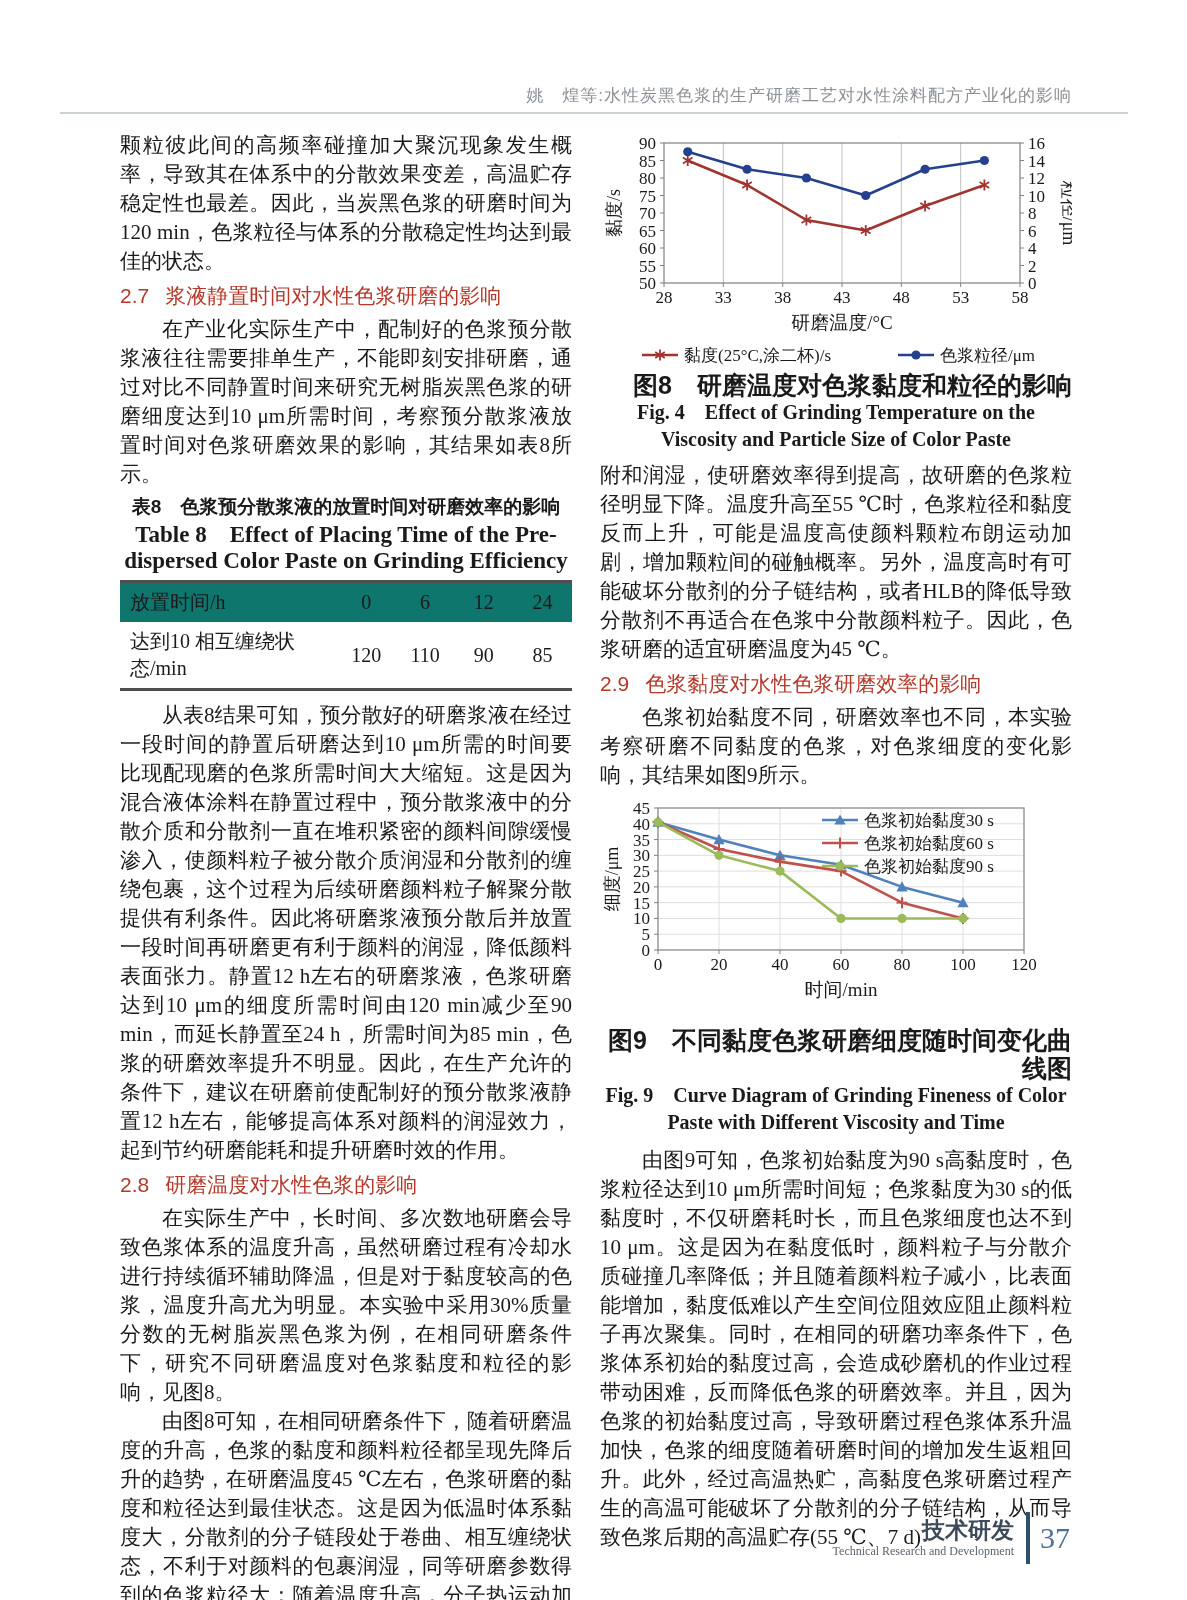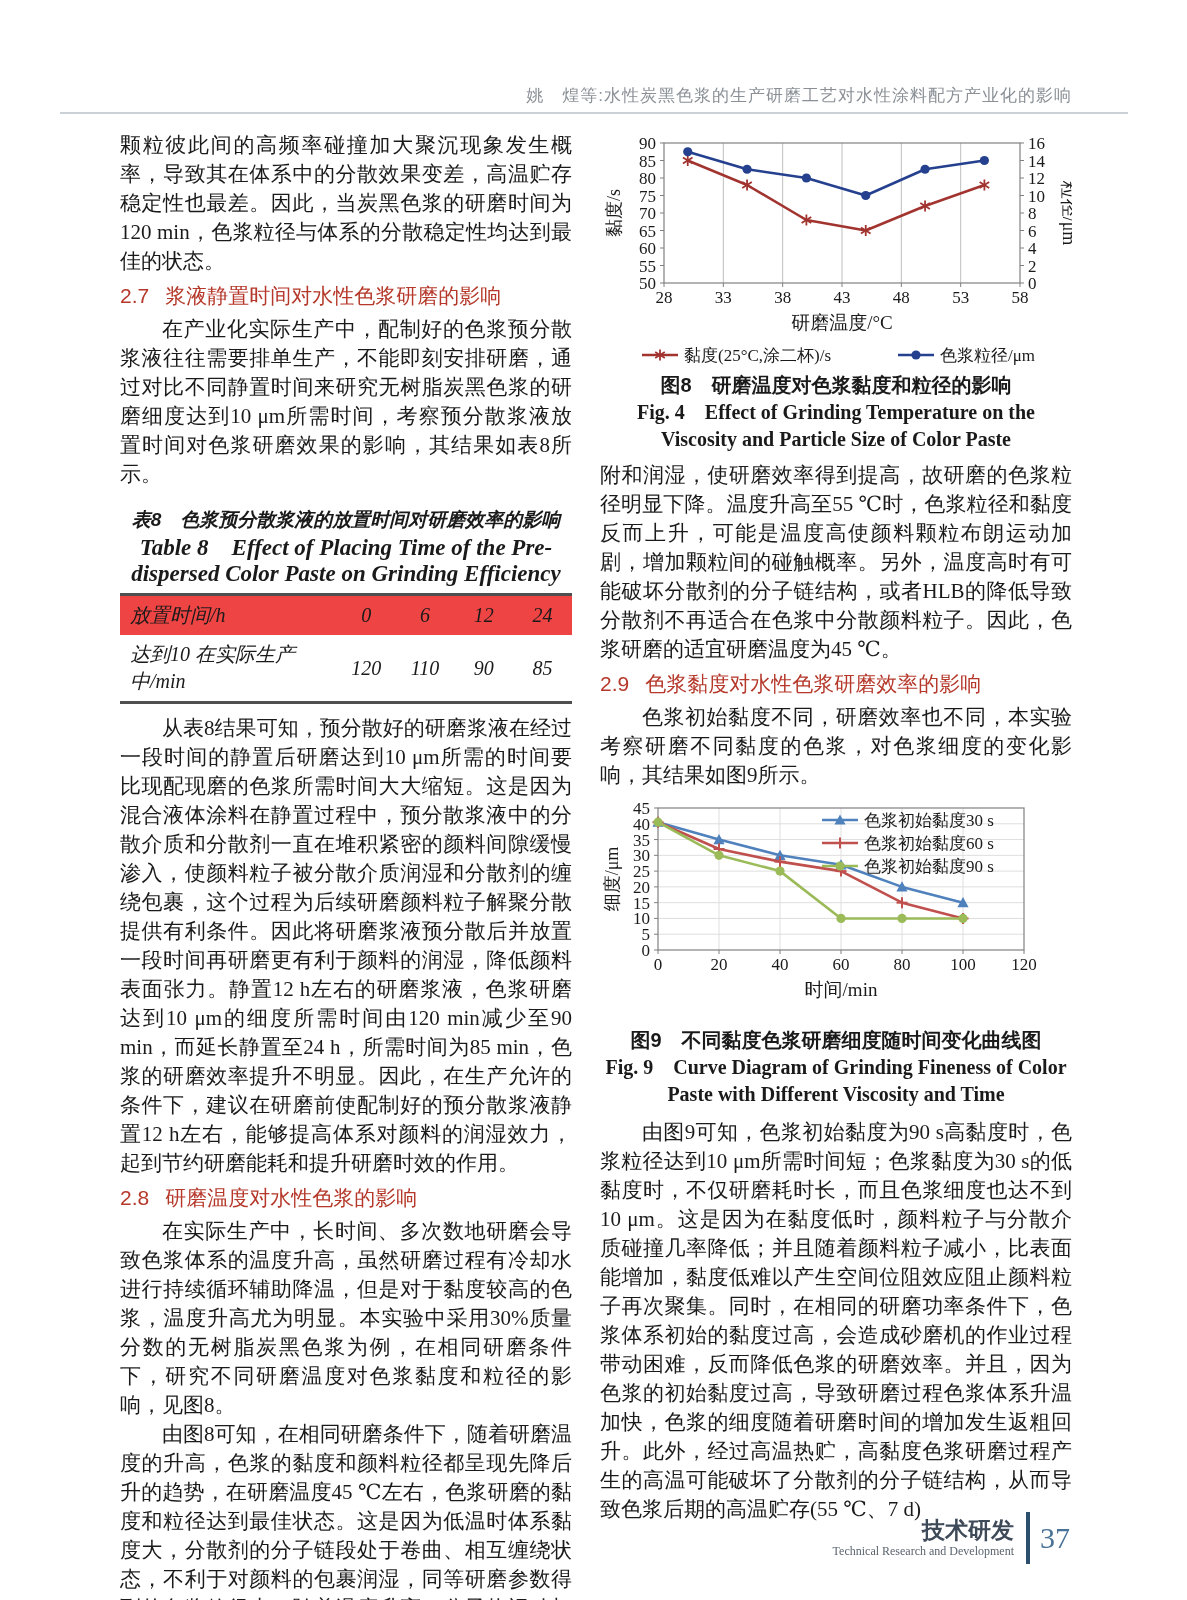--- a/index.html
+++ b/index.html
@@ -24,40 +24,40 @@
   p.body {
     margin:0; font-size:21px; line-height:29px; text-align:justify;
   }
   p.ind { text-indent:2em; }
   .sec-head {
     margin:5px 0 4px 0; font-size:21px; line-height:30px; font-weight:normal;
     color:#b5382a; font-family:"Liberation Sans","DejaVu Sans",sans-serif;
   }
   .sec-head .num { margin-right:16px; }
 
-  .tbl-block { margin:17px 0 10px 0;font-style:italic; }
+  .tbl-block { margin:4px 0 10px 0; }
   .tbl-title-cn {
     text-align:center; font-weight:bold; font-size:19px; line-height:28px;
     font-family:"Liberation Sans","DejaVu Sans",sans-serif; margin:2px 0 0 0;
   }
   .tbl-title-en {
     text-align:center; font-weight:bold; font-size:23px; line-height:26px;
     margin:1px 0 6px 0;
   }
   table.t8 {
     width:100%; border-collapse:collapse; font-size:20px;
     border-top:3px solid #4f4f4f; border-bottom:3px solid #4f4f4f;
   }
-  table.t8 tr.hdr { background:#ef4444; }
+  table.t8 tr.hdr { background:#0f766e; }
   table.t8 td { padding:6px 2px; }
   table.t8 td.lbl { text-align:left; padding-left:10px; width:48%; }
   table.t8 td.val { text-align:center; width:13%; }
 
   .fig-cap-cn {
-    text-align:center; font-weight:bold; font-size:20px; line-height:28px;
+    text-align:right; font-weight:bold; font-size:25px; line-height:28px;
     font-family:"Liberation Sans","DejaVu Sans",sans-serif; margin:4px 0 0 0;
   }
   .fig-cap-en {
     text-align:center; font-weight:bold; font-size:20px; line-height:27px;
     margin:0 0 4px 0;
   }
   .chart { display:block; }
   svg text { font-family:"Liberation Serif","DejaVu Serif",serif; fill:#1a1a1a; }
 
   .footer {
@@ -96,21 +96,21 @@
       <table class="t8">
         <tbody>
             <tr class="hdr">
           <td class="lbl">放置时间/h</td>
           <td class="val">0</td>
           <td class="val">6</td>
           <td class="val">12</td>
           <td class="val">24</td>
         </tr>
         <tr>
-          <td class="lbl">达到10 在实际生产中/min</td>
+          <td class="lbl">达到10 相互缠绕状态/min</td>
           <td class="val">120</td>
           <td class="val">110</td>
           <td class="val">90</td>
           <td class="val">85</td>
         </tr>
       </tbody>
         </table>
     </div>
 
     <p class="body ind">从表8结果可知，预分散好的研磨浆液在经过一段时间的静置后研磨达到10 μm所需的时间要比现配现磨的色浆所需时间大大缩短。这是因为混合液体涂料在静置过程中，预分散浆液中的分散介质和分散剂一直在堆积紧密的颜料间隙缓慢渗入，使颜料粒子被分散介质润湿和分散剂的缠绕包裹，这个过程为后续研磨颜料粒子解聚分散提供有利条件。因此将研磨浆液预分散后并放置一段时间再研磨更有利于颜料的润湿，降低颜料表面张力。静置12 h左右的研磨浆液，色浆研磨达到10 μm的细度所需时间由120 min减少至90 min，而延长静置至24 h，所需时间为85 min，色浆的研磨效率提升不明显。因此，在生产允许的条件下，建议在研磨前使配制好的预分散浆液静置12 h左右，能够提高体系对颜料的润湿效力，起到节约研磨能耗和提升研磨时效的作用。</p>

